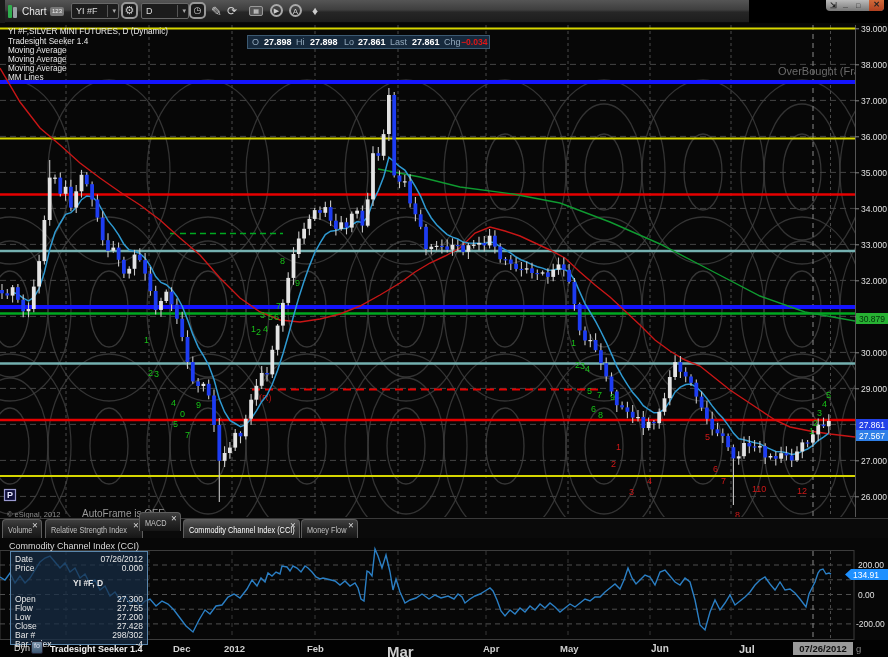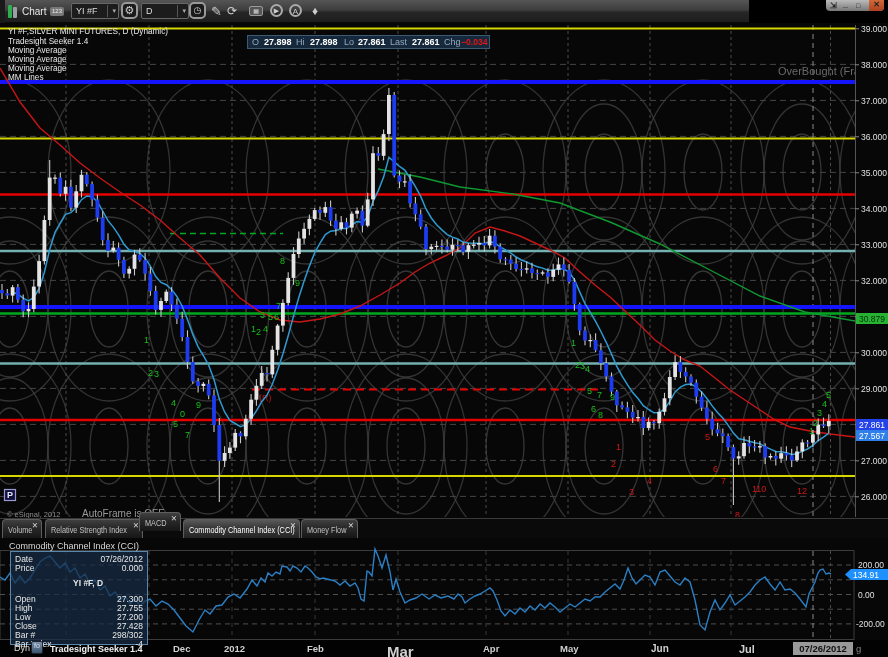--- a/index.html
+++ b/index.html
@@ -618,21 +618,21 @@
 <div class="abs" style="left:856px;top:3px;color:#888;font-size:9.5px;">g</div>
 </div>
 <div class="abs" style="left:10px;top:551px;width:138px;height:94px;background:rgba(24,46,70,0.72);border:1px solid #5a86ac;color:#e8e8e8;font-size:8.5px;z-index:6;">
 <span style="position:absolute;left:4px;top:2px;">Date</span>
     <span style="position:absolute;right:4px;top:2px;">07/26/2012</span>
 <span style="position:absolute;left:4px;top:11px;">Price</span>
     <span style="position:absolute;right:4px;top:11px;">0.000</span>
 <span style="position:absolute;left:56px;top:26px;font-weight:bold;margin-left:6px;">YI #F, D</span>
 <span style="position:absolute;left:4px;top:42px;">Open</span>
     <span style="position:absolute;right:4px;top:42px;">27.300</span>
-<span style="position:absolute;left:4px;top:51px;">High</span>
+<span style="position:absolute;left:4px;top:51px;">Flow</span>
     <span style="position:absolute;right:4px;top:51px;">27.755</span>
 <span style="position:absolute;left:4px;top:60px;">Low</span>
     <span style="position:absolute;right:4px;top:60px;">27.200</span>
 <span style="position:absolute;left:4px;top:69px;">Close</span>
     <span style="position:absolute;right:4px;top:69px;">27.428</span>
 <span style="position:absolute;left:4px;top:78px;">Bar #</span>
     <span style="position:absolute;right:4px;top:78px;">298/302</span>
 <span style="position:absolute;left:4px;top:87px;">Bar Index</span>
     <span style="position:absolute;right:4px;top:87px;">-4</span>
 </div>

